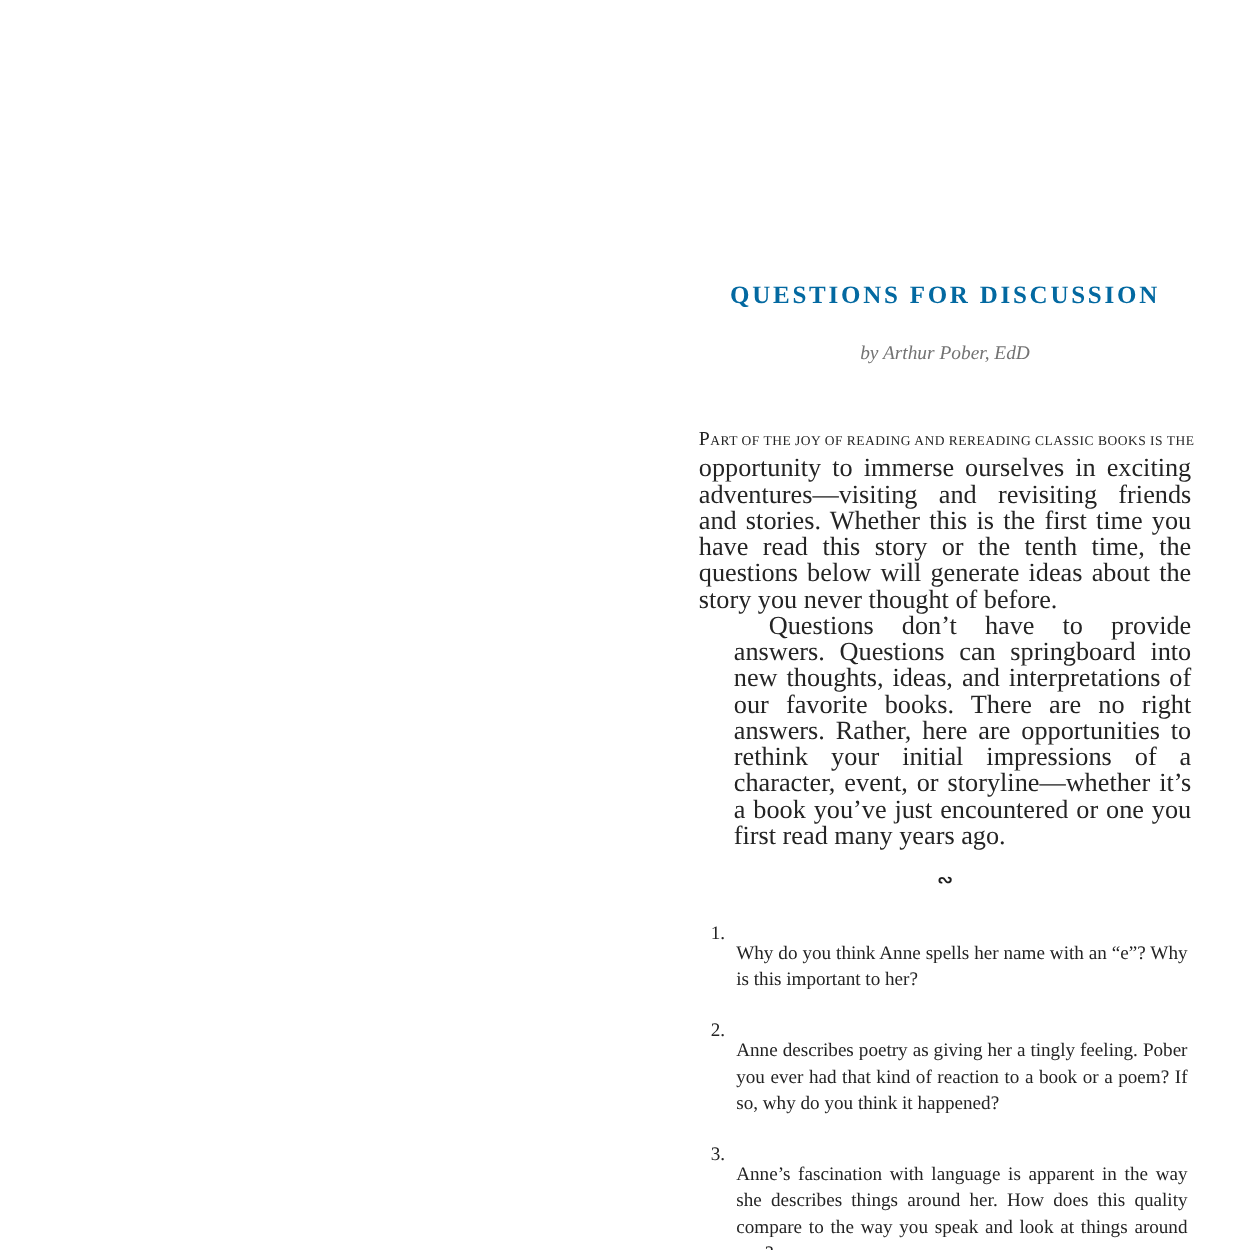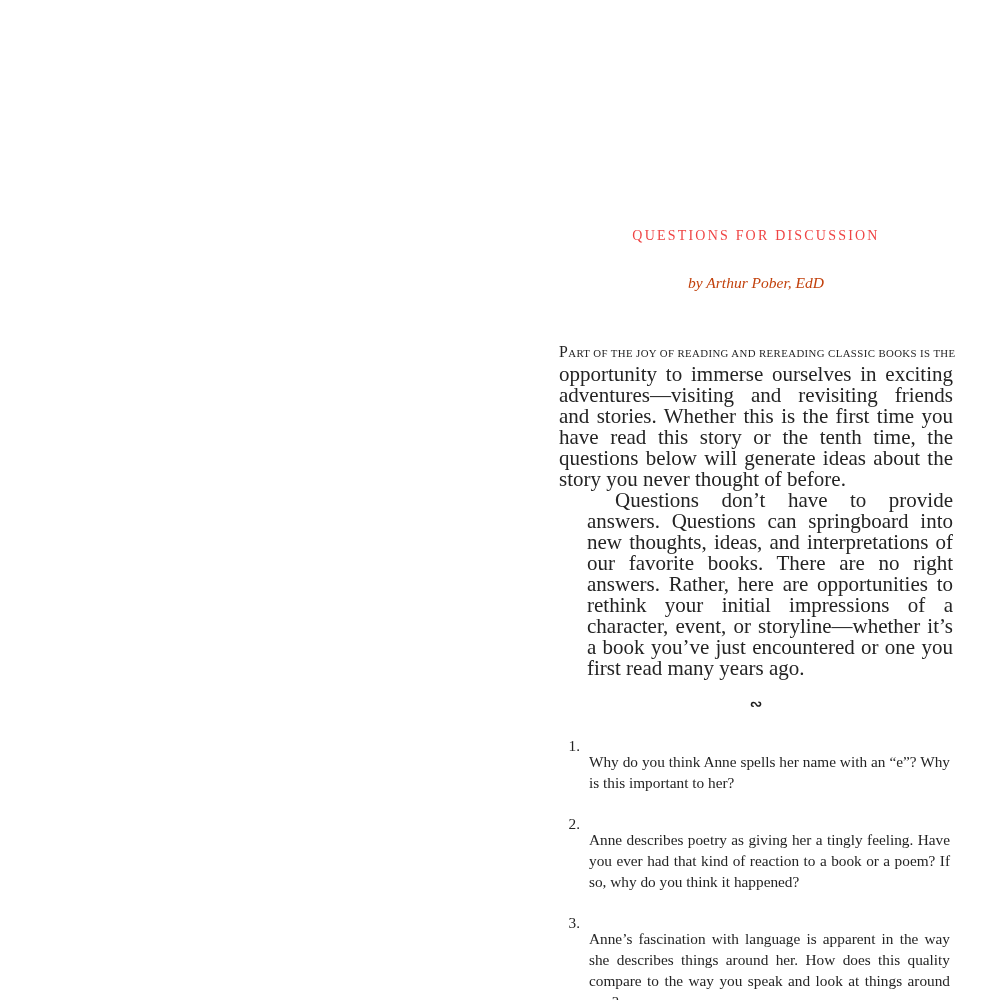--- a/index.html
+++ b/index.html
@@ -19,35 +19,35 @@
     color: #222222;
   }
   .content-column {
     position: absolute;
     left: 559px;
     top: 224px;
     width: 394px;
   }
   .chapter-title {
     margin: 0;
-    font-size: 14px;
-    font-weight: 400;
+    font-size: 20px;
+    font-weight: 700;
     letter-spacing: 2.2px;
     text-align: center;
-    color: #ef4444;
+    color: #0369a1;
     line-height: 24px;
     white-space: nowrap;
   }
   .byline {
     margin-top: 24px;
     font-style: italic;
     font-size: 15.5px;
     text-align: center;
     line-height: 21px;
-    color: #c2410c;
+    color: #737373;
   }
   .lead-line {
     margin-top: 48px;
     font-size: 10.8px;
     letter-spacing: 0.4px;
     line-height: 21px;
     text-align: justify;
     text-align-last: justify;
     white-space: nowrap;
     color: #242424;
@@ -126,21 +126,21 @@
       <span class="ornament-glyph">∾</span>
     </div>
 
     <ol class="question-list">
       <li class="question-item">
         <span class="question-number">1.</span>
         <span class="question-text">Why do you think Anne spells her name with an “e”? Why is this important to her?</span>
       </li>
       <li class="question-item">
         <span class="question-number">2.</span>
-        <span class="question-text">Anne describes poetry as giving her a tingly feeling. Have you ever had that kind of reaction to a book or a poem? If so, why do you think it happened?</span>
+        <span class="question-text">Anne describes poetry as giving her a tingly feeling. Pober you ever had that kind of reaction to a book or a poem? If so, why do you think it happened?</span>
       </li>
       <li class="question-item">
         <span class="question-number">3.</span>
         <span class="question-text">Anne’s fascination with language is apparent in the way she describes things around her. How does this quality compare to the way you speak and look at things around you?</span>
       </li>
     </ol>
 
   </div>
 </div>
 

